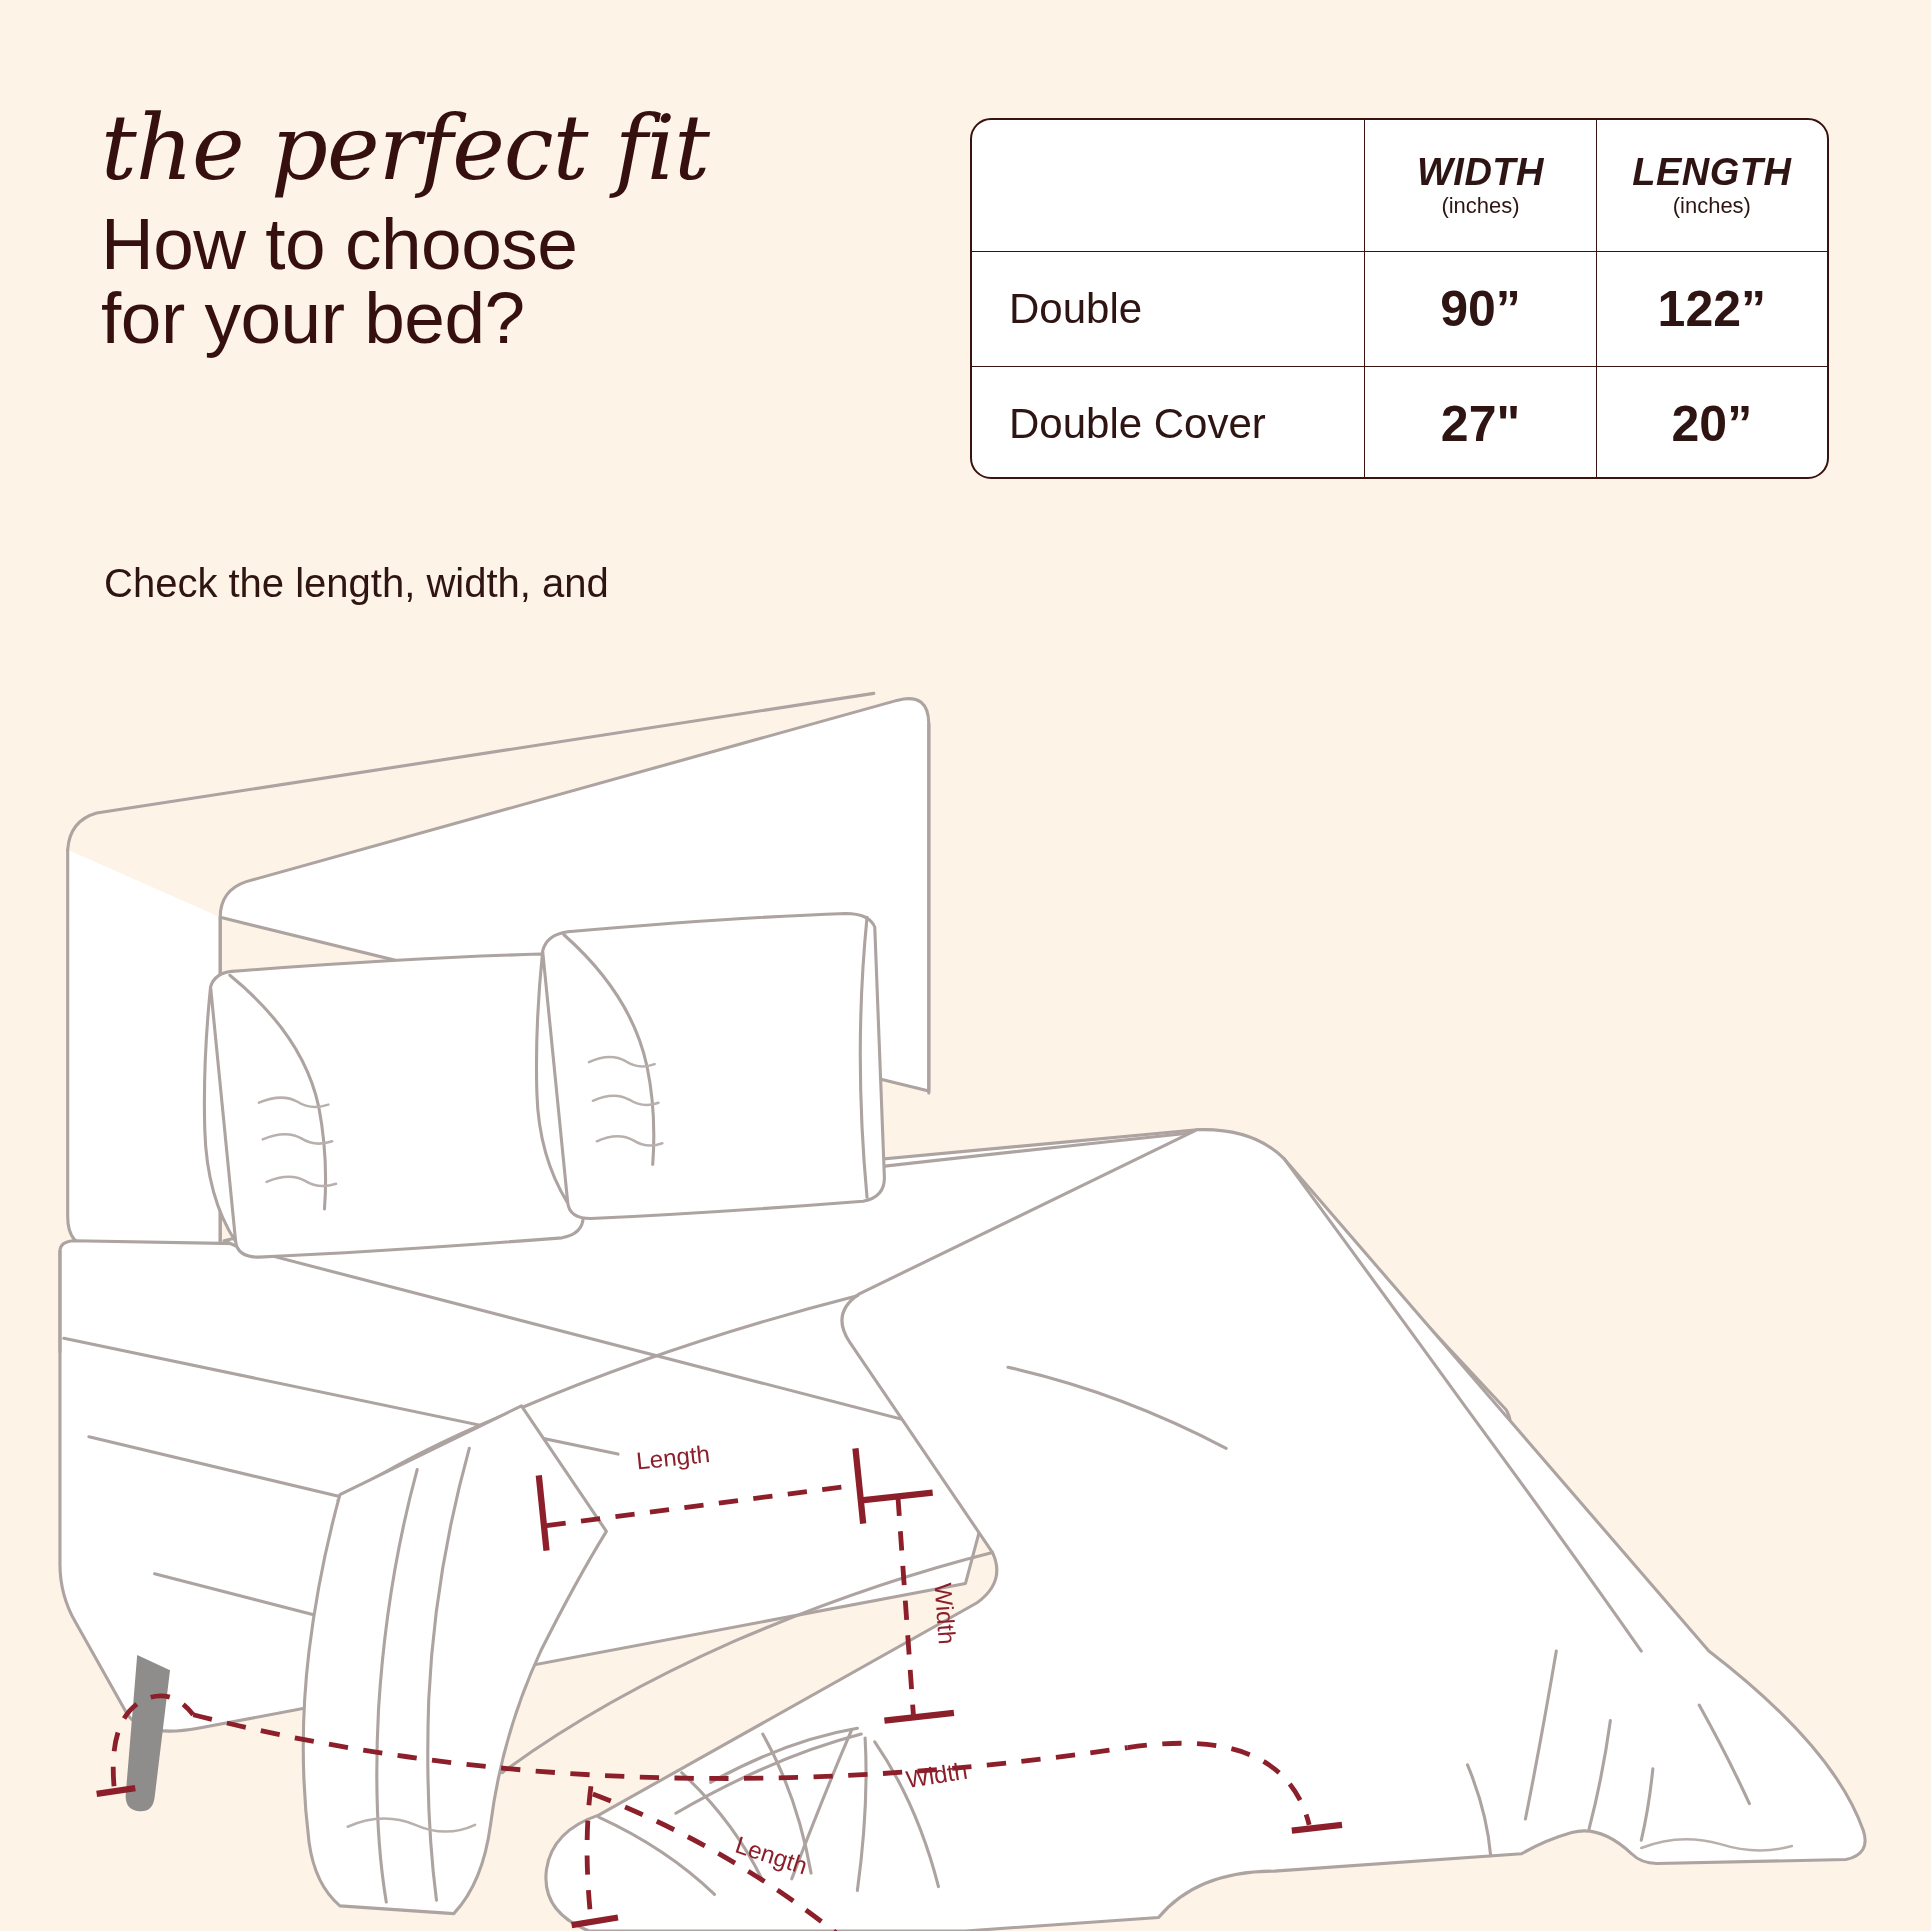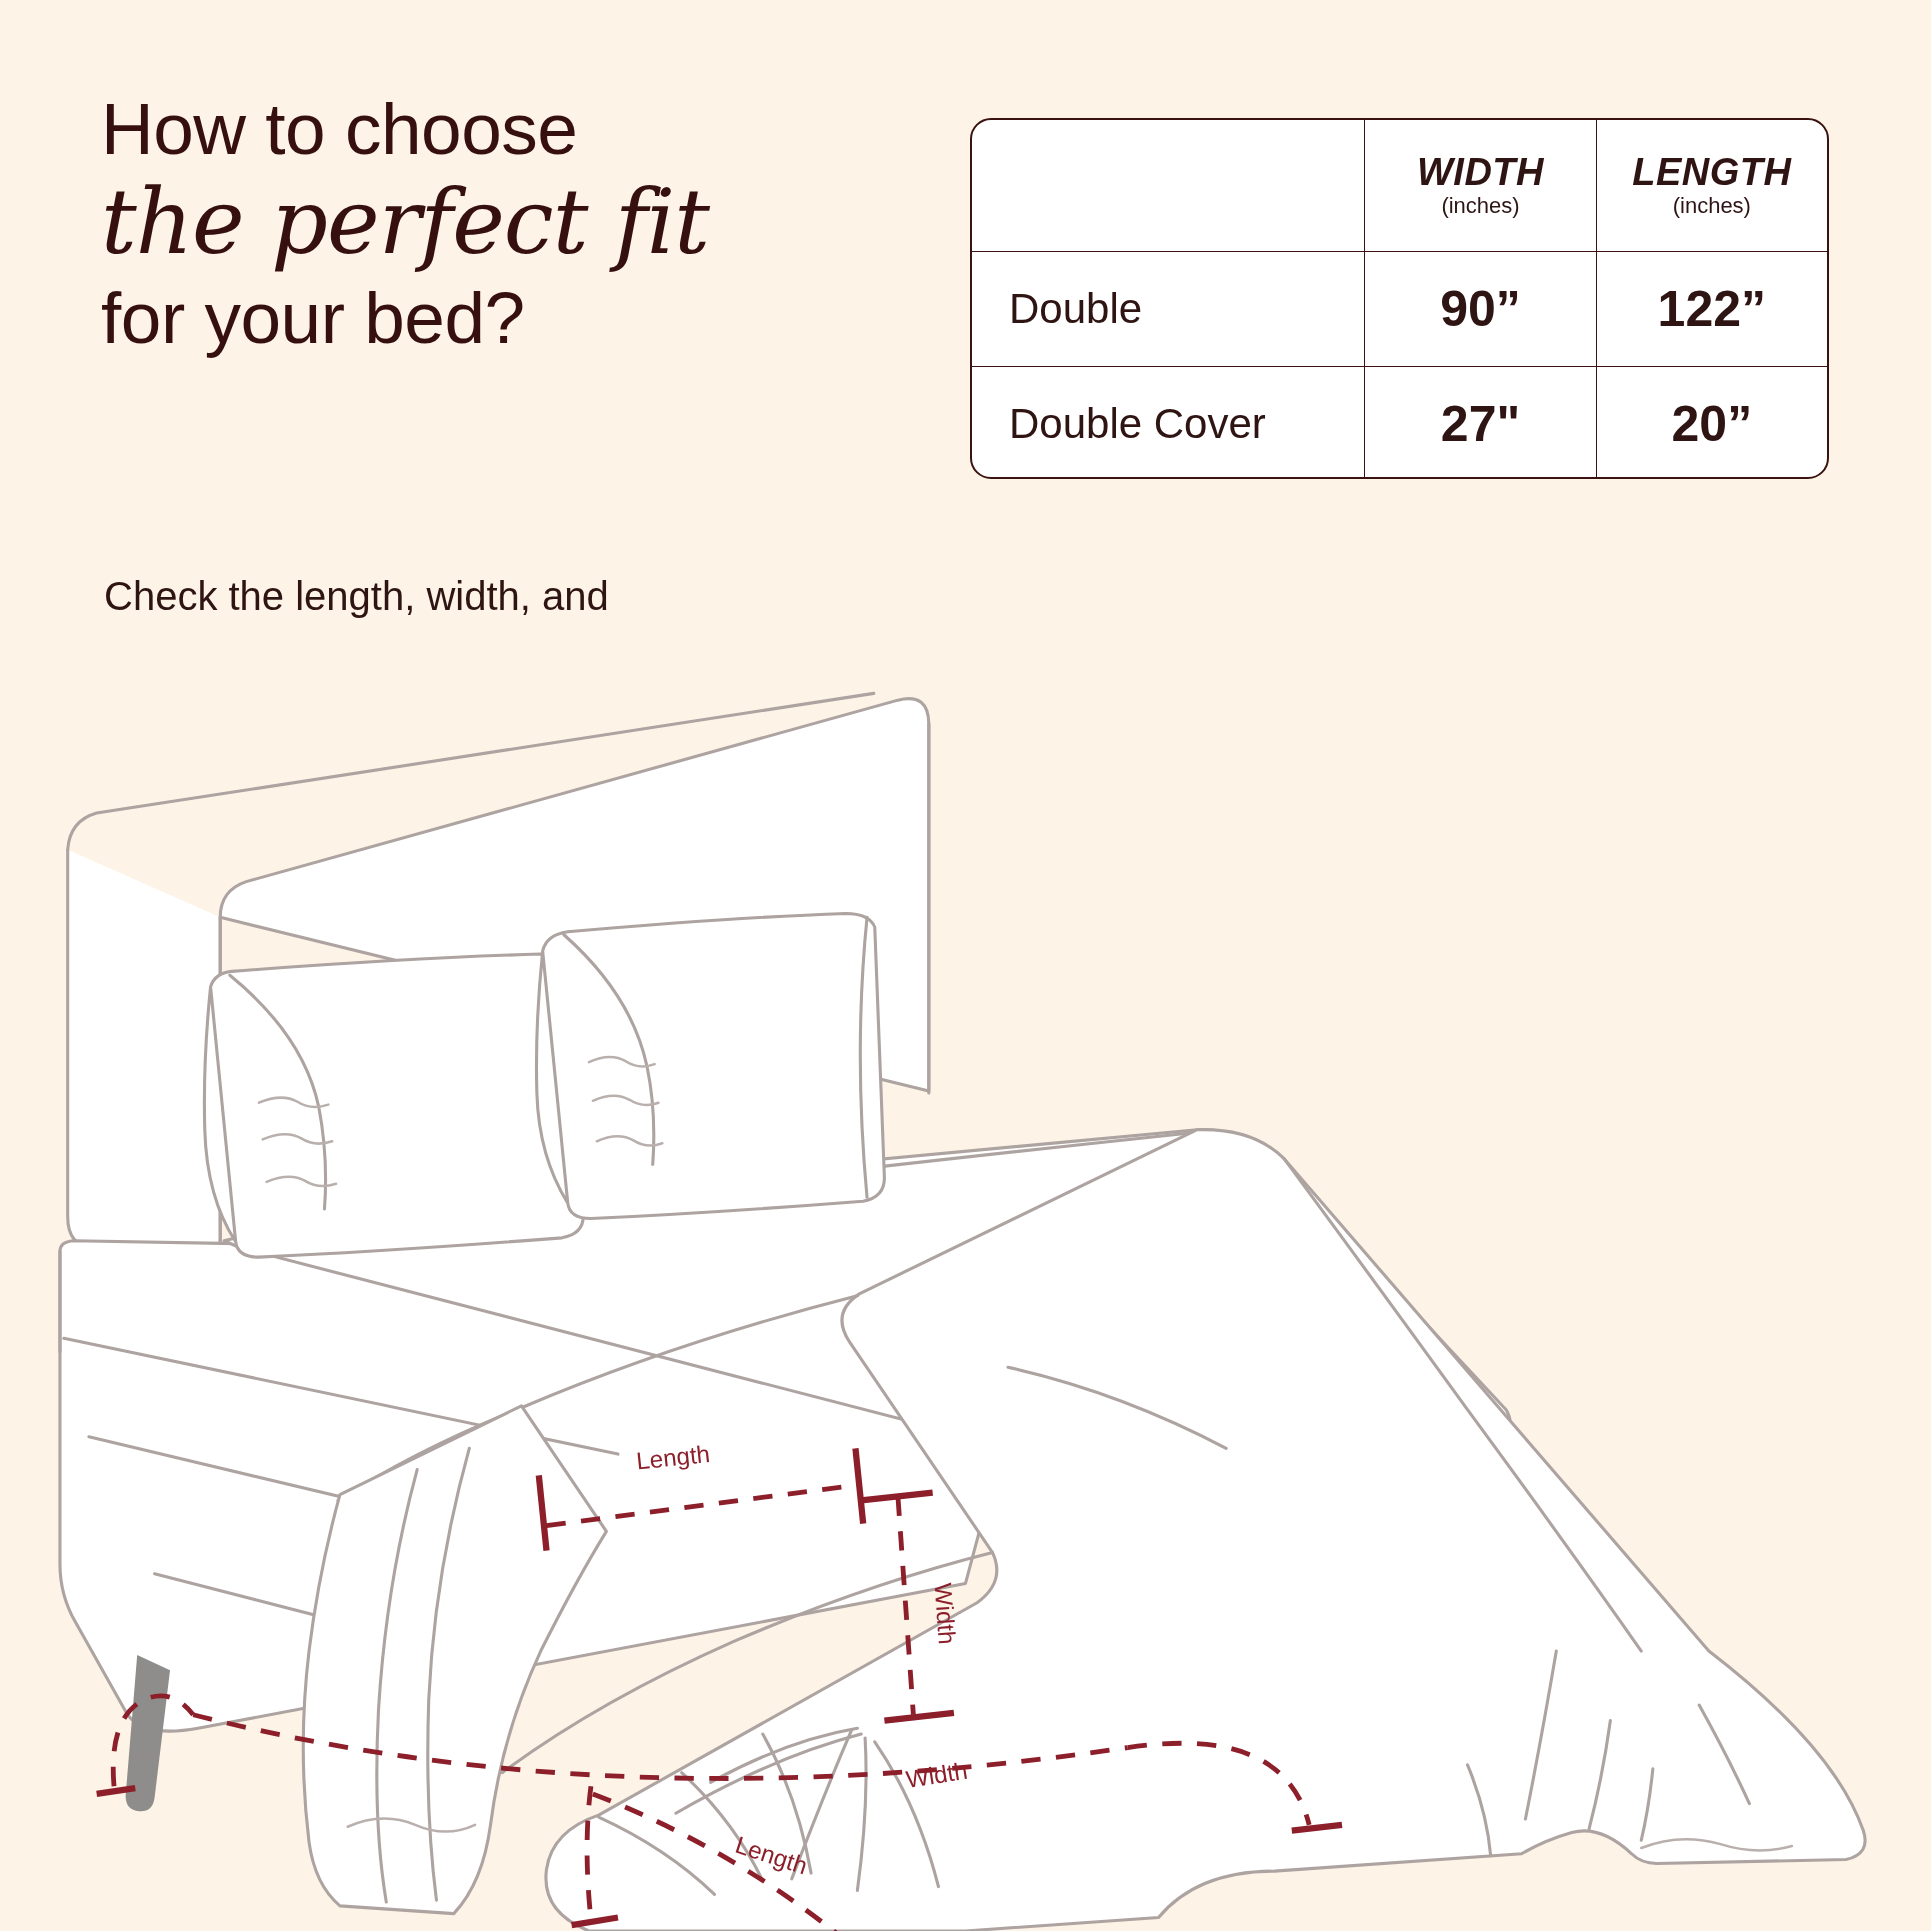--- a/index.html
+++ b/index.html
@@ -40,21 +40,21 @@
     font-style: italic;
     font-size: 89px;
     font-weight: 400;
     line-height: 1.18;
     letter-spacing: -1px;
     margin: 3.9px 0 5.8px 0;
   }
   #subtitle {
     position: absolute;
     left: 104px;
-    top: 568px;
+    top: 555px;
     width: 676px;
     color: #2e1412;
     font-size: 40px;
     line-height: 1.42;
   }
 
   
   #size-table {
     position: absolute;
     left: 970px;
@@ -135,22 +135,22 @@
     font-size: 25px;
     fill: #8c1f2a;
   }
 </style>
 </head>
 <body>
 
 <div id="page">
 
   <div id="headline">
+    <div class="hl-line hl-serif">the perfect fit</div>
     <div class="hl-line hl-sans">How to choose</div>
-    <div class="hl-line hl-serif">the perfect fit</div>
     <div class="hl-line hl-sans">for your bed?</div>
   </div>
 
   <div id="subtitle">
     <div>Check the length, width, and</div>
   </div>
 
   <div id="size-table">
     <table>
       <tbody>

